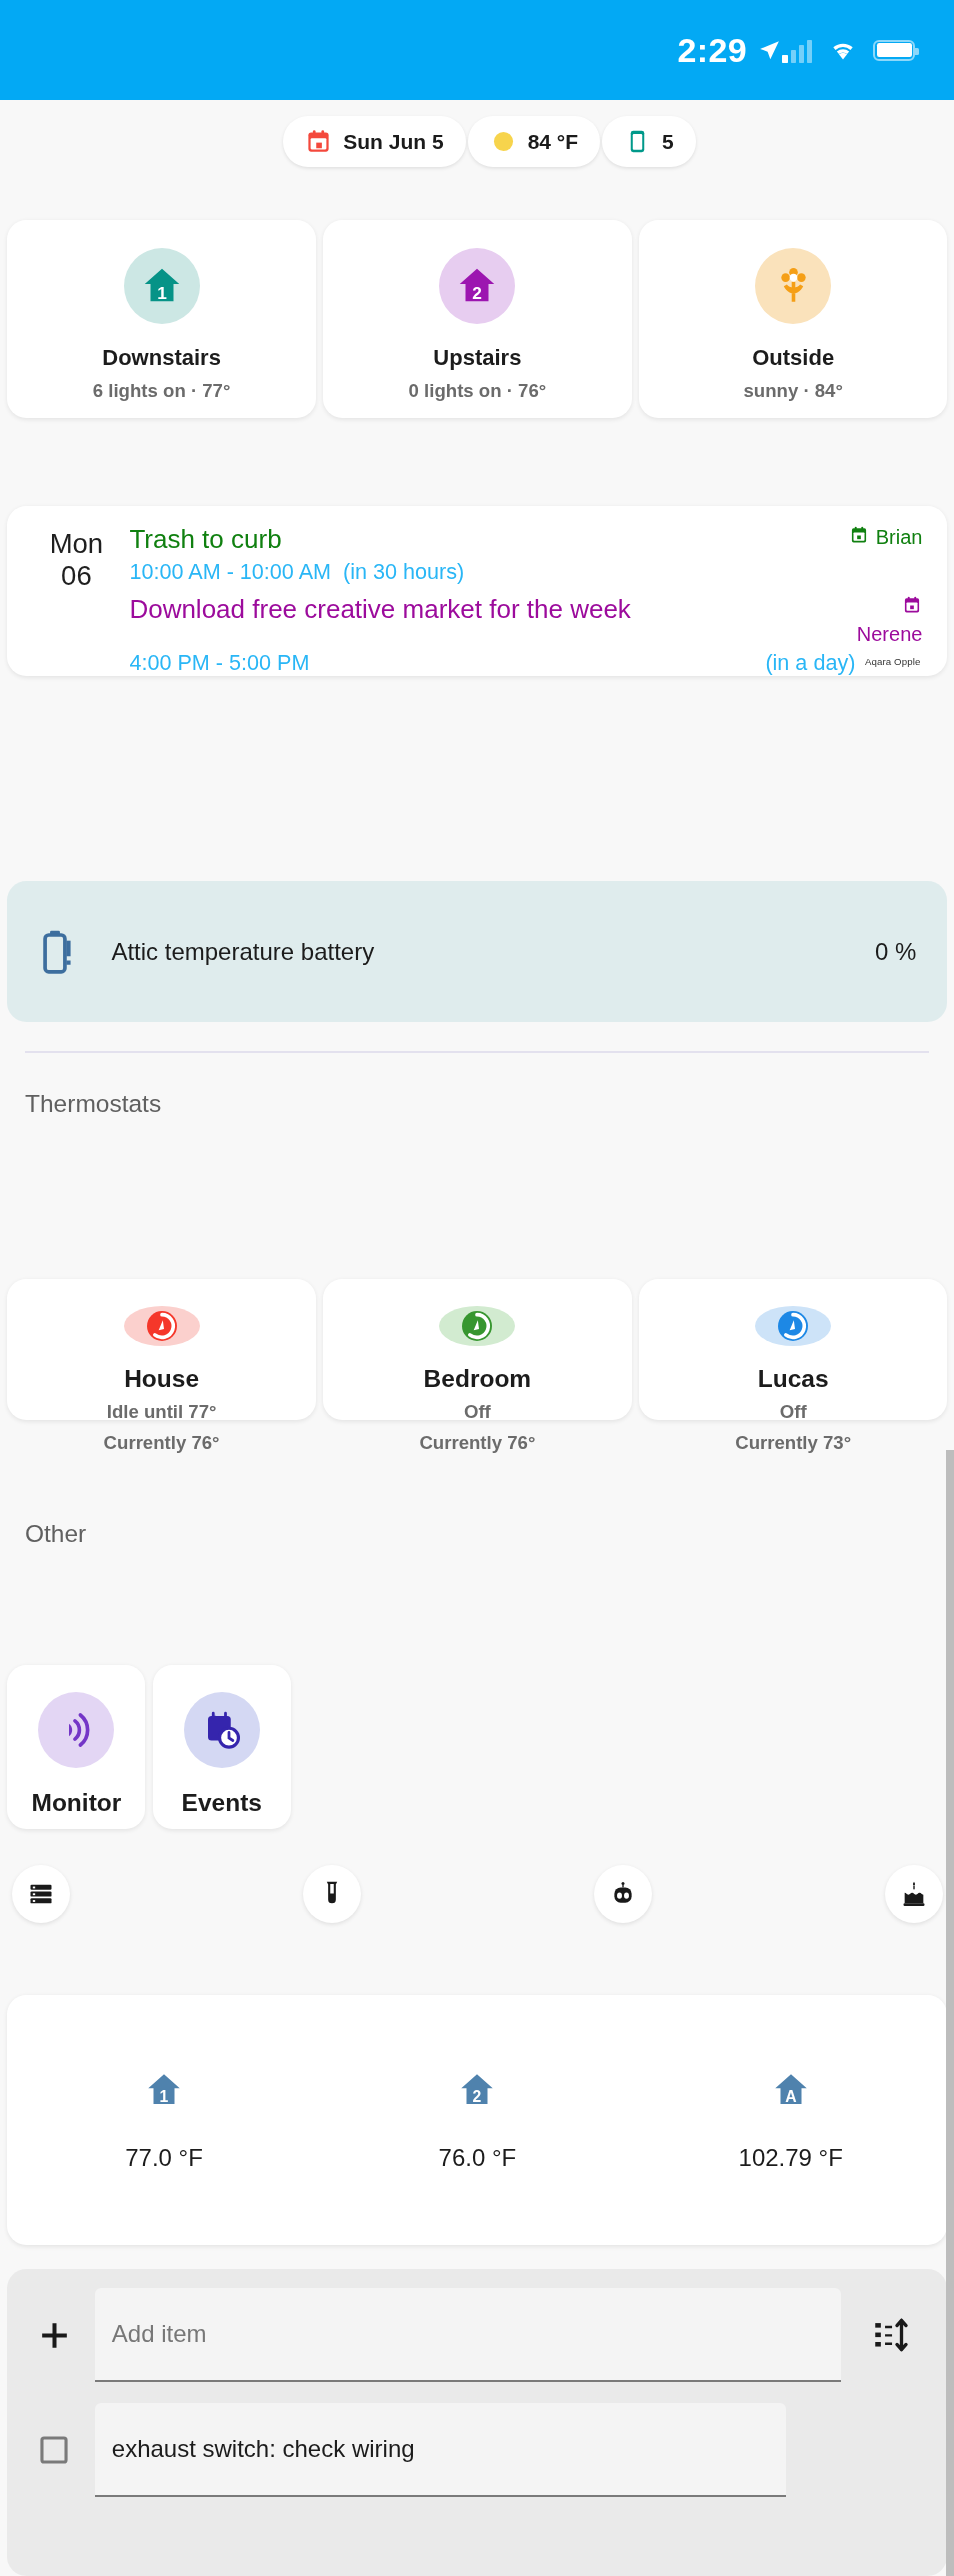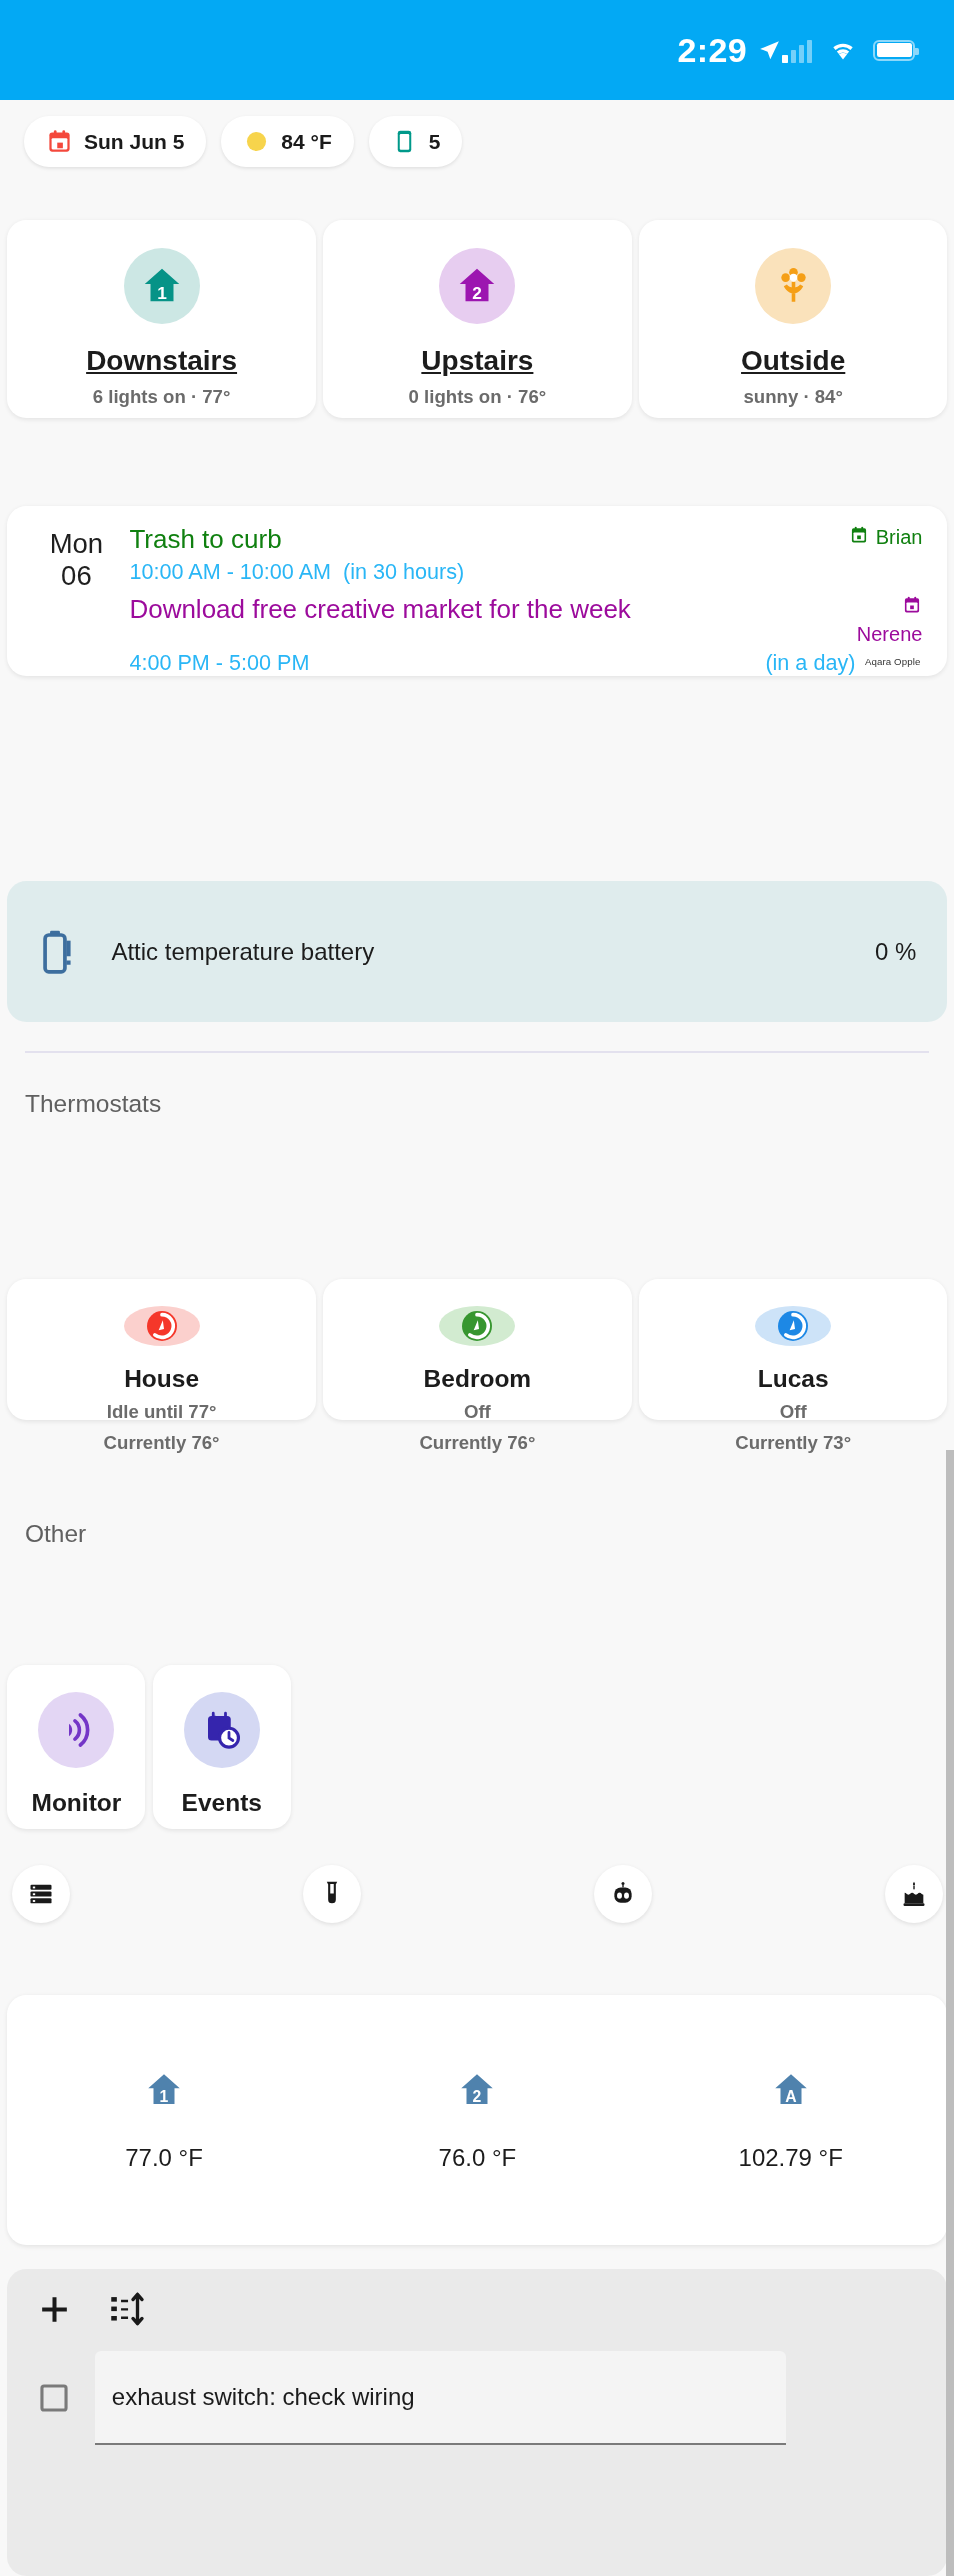--- a/index.html
+++ b/index.html
@@ -43,21 +43,21 @@
   .batt::after {
     content:""; position:absolute; right:-6px; top:6px;
     width: 3.7px; height: 7.4px; background: rgba(255,255,255,.55);
     border-radius: 0 1.5px 1.5px 0;
   }
   .batt i { display:block; width: 100%; height: 100%; background:#fff; border-radius: 2.2px; }
 
   
   .chips {
     position: absolute; top: 116px; left: 0; width: 955px;
-    display: flex; justify-content: flex-start; gap: 15px; padding-left: 24px;
+    display: flex; justify-content: center; gap: 2px; padding-left: 24px;
   }
   .chip {
     background: #ffffff; border-radius: 25px;
     height: 51px; display: flex; align-items: center; gap: 11px;
     padding: 0 22px;
     box-shadow: 0 1.5px 3.7px rgba(0,0,0,.10);
     font-size: 21px; font-weight: 700; color: #1b1b1b;
   }
   .chip svg { display:block; }
 
@@ -75,21 +75,21 @@
   .area-card {
     flex: 1 1 0; height: 198px;
     display: flex; flex-direction: column;
     align-items: center; justify-content: flex-start;
     padding-top: 27.5px;
   }
   .circ {
     width: 76px; height: 76px; border-radius: 50%;
     display:flex; align-items:center; justify-content:center;
   }
-  .area-name { margin-top: 21px; font-size: 28px; font-weight: 700; color: #1c1c1c; text-decoration: underline; }
+  .area-name { margin-top: 21px; font-size: 22px; font-weight: 700; color: #1c1c1c; }
   .area-sub { margin-top: 9.7px; font-size: 18.6px; color: #6b6b6b; font-weight: 600; }
 
   
   .cal-card {
     position: absolute; top: 506px; left: 7.4px;
     width: 940px; height: 170px;
     padding: 19.3px 25px 0 25px;
     display: flex;
   }
   .cal-date {
@@ -533,20 +533,21 @@
   </div>
 
   <div class="list-panel">
 
     <div class="list-row">
       <span class="li-plus">
         <svg width="37" height="37" viewBox="0 0 24 24">
           <path d="M12 4v16M4 12h16" stroke="#1a1a1a" stroke-width="2.6" stroke-linecap="butt"></path>
         </svg>
       </span>
+      <div class="li-field placeholder">Add item</div>
       <span class="li-sort">
         <svg width="42" height="42" viewBox="0 0 24 24">
           <rect x="3" y="5.2" width="3.2" height="2.6" fill="#1a1a1a"></rect>
           <rect x="3" y="10.6" width="3.2" height="2.6" fill="#1a1a1a"></rect>
           <rect x="3" y="16" width="3.2" height="2.6" fill="#1a1a1a"></rect>
           <path d="M8.6 7.4h4M8.6 12.2h4M8.6 17h4" stroke="#1a1a1a" stroke-width="1.4"></path>
           <path d="M18 3.6v16.8M18 3.6l-2.6 3M18 3.6l2.6 3M18 20.4l-2.6-3M18 20.4l2.6-3" stroke="#1a1a1a" stroke-width="1.9" fill="none" stroke-linecap="round" stroke-linejoin="round"></path>
         </svg>
       </span>
     </div>

